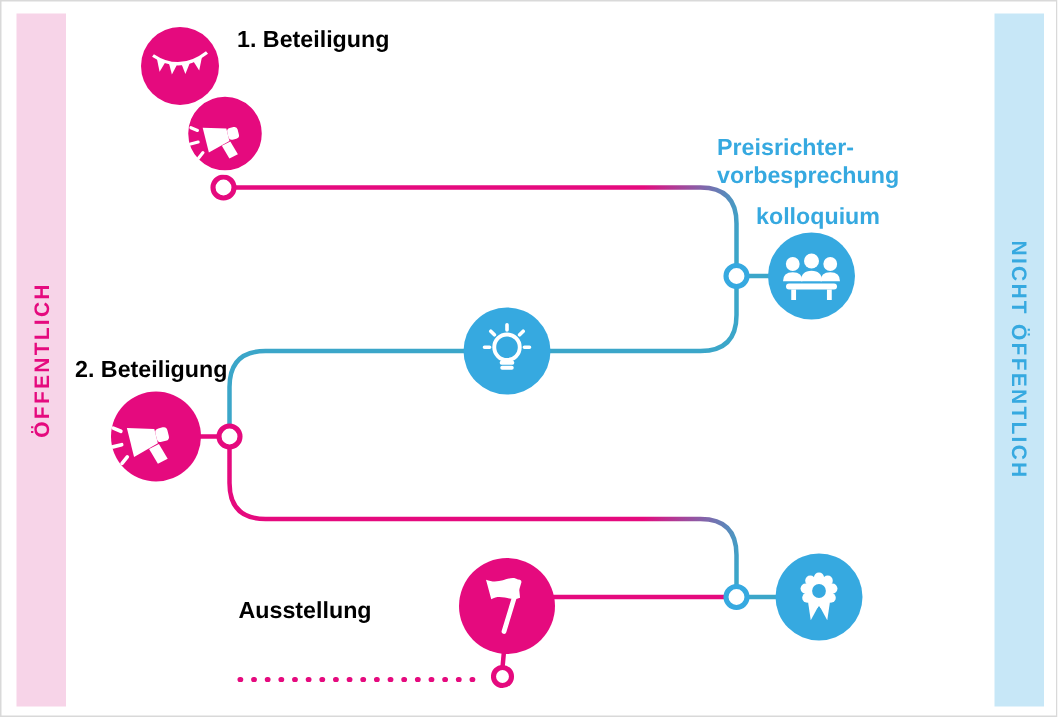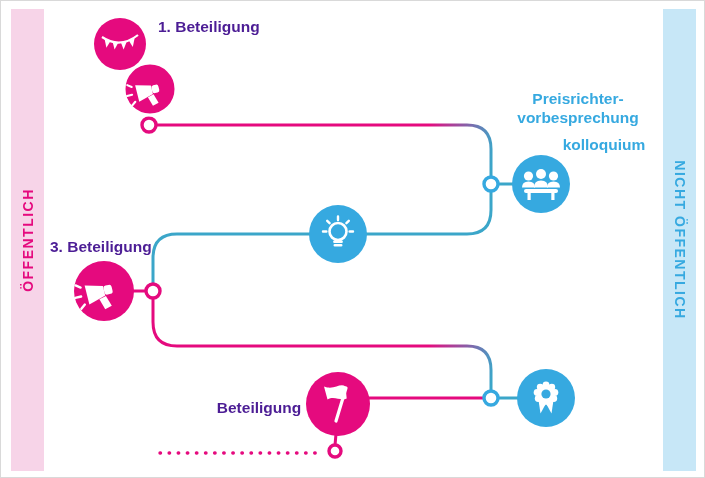--- a/index.html
+++ b/index.html
@@ -33,23 +33,23 @@
   .band-left  .band-text { transform: rotate(-90deg); color: #E50A7E; }
   .band-right .band-text { transform: rotate(90deg);  color: #36A9E0; }
   .flow { position: absolute; left: 0; top: 0; }
   .lbl {
     position: absolute;
     font-weight: bold;
     font-size: 15.5px;
     line-height: 19px;
     white-space: nowrap;
   }
-  .pink { color: #4c1d95; }
+  .pink { color: #000000; }
   .blue { color: #36A9E0; }
-  .ctr  { text-align: center; white-space: normal; }
+  .ctr  { white-space: normal; }
 </style>
 </head>
 <body>
 
 <div class="canvas">
 
   <div class="band band-left">
     <span class="band-text">ÖFFENTLICH</span>
   </div>
   <div class="band band-right">
@@ -163,20 +163,20 @@
 
   <div class="lbl blue ctr" style="left:477px; top:88px; width:200px;">
     <div>Preisrichter-</div>
     <div>vorbesprechung</div>
   </div>
   <div class="lbl blue ctr" style="left:503px; top:134px; width:200px;">
     <div>kolloquium</div>
   </div>
 
 
-  <div class="lbl pink" style="left:49px; top:236px;">3. Beteiligung</div>
+  <div class="lbl pink" style="left:49px; top:236px;">2. Beteiligung</div>
 
 
   <div class="lbl pink ctr" style="left:158px; top:397px; width:200px;">
-    <div>Beteiligung</div>
+    <div>Ausstellung</div>
   </div>
 
 </div>
 
 </body></html>

